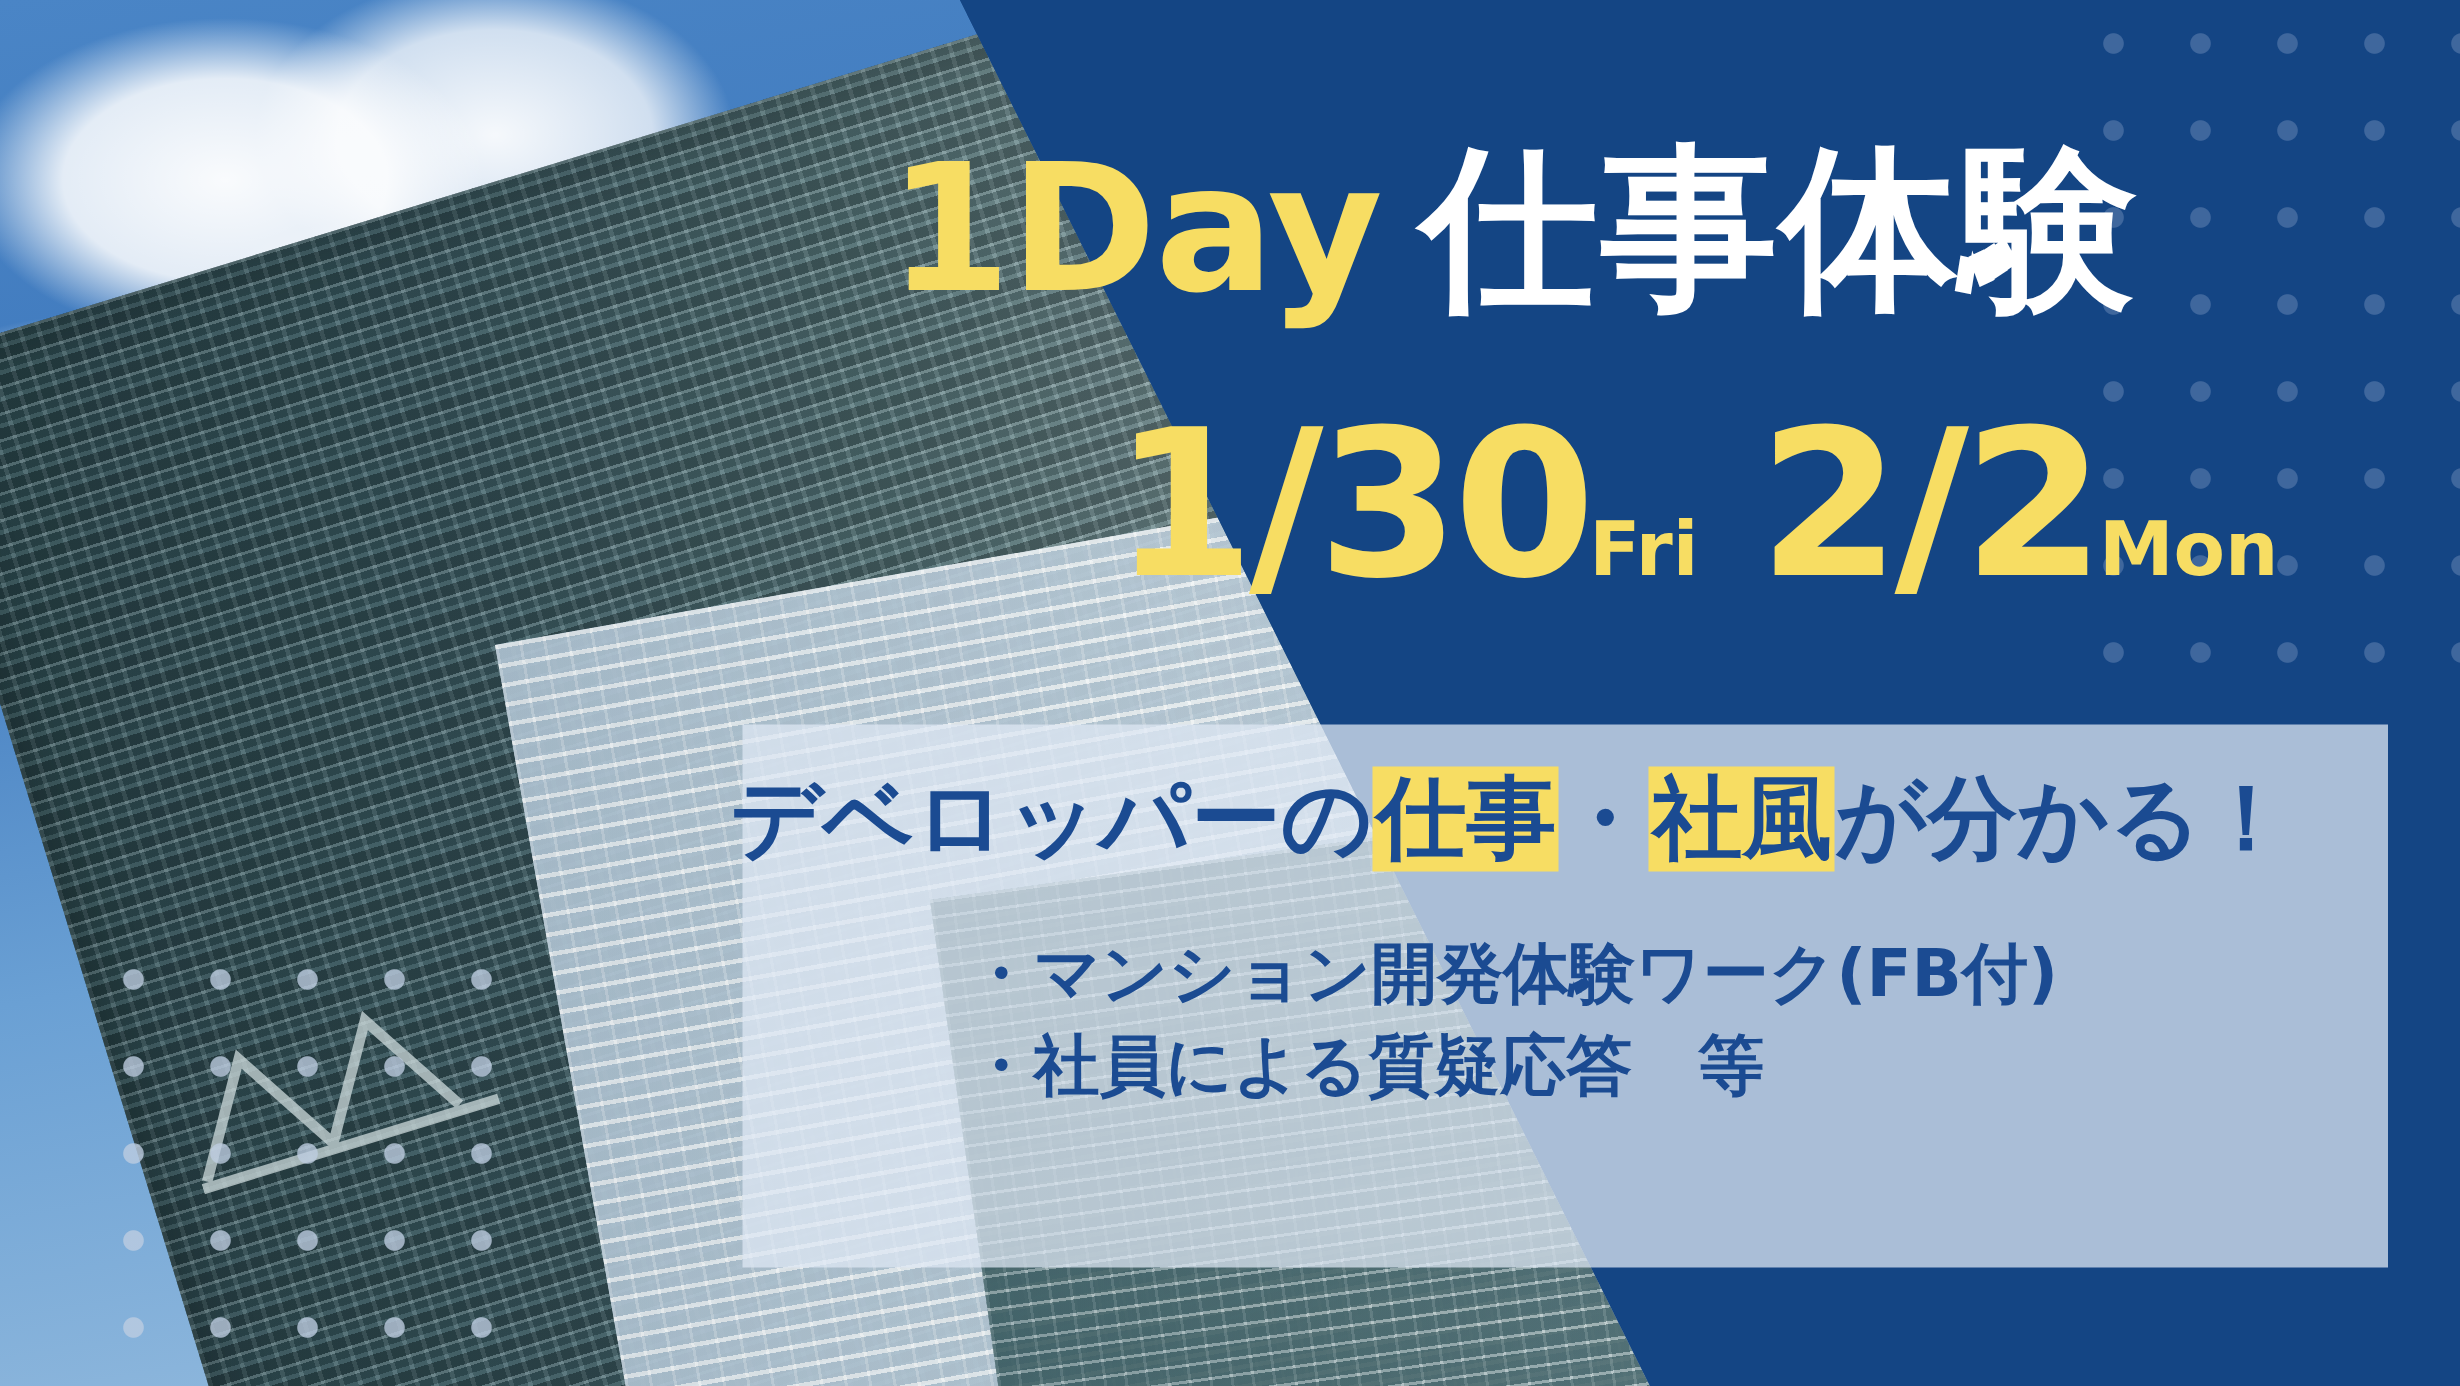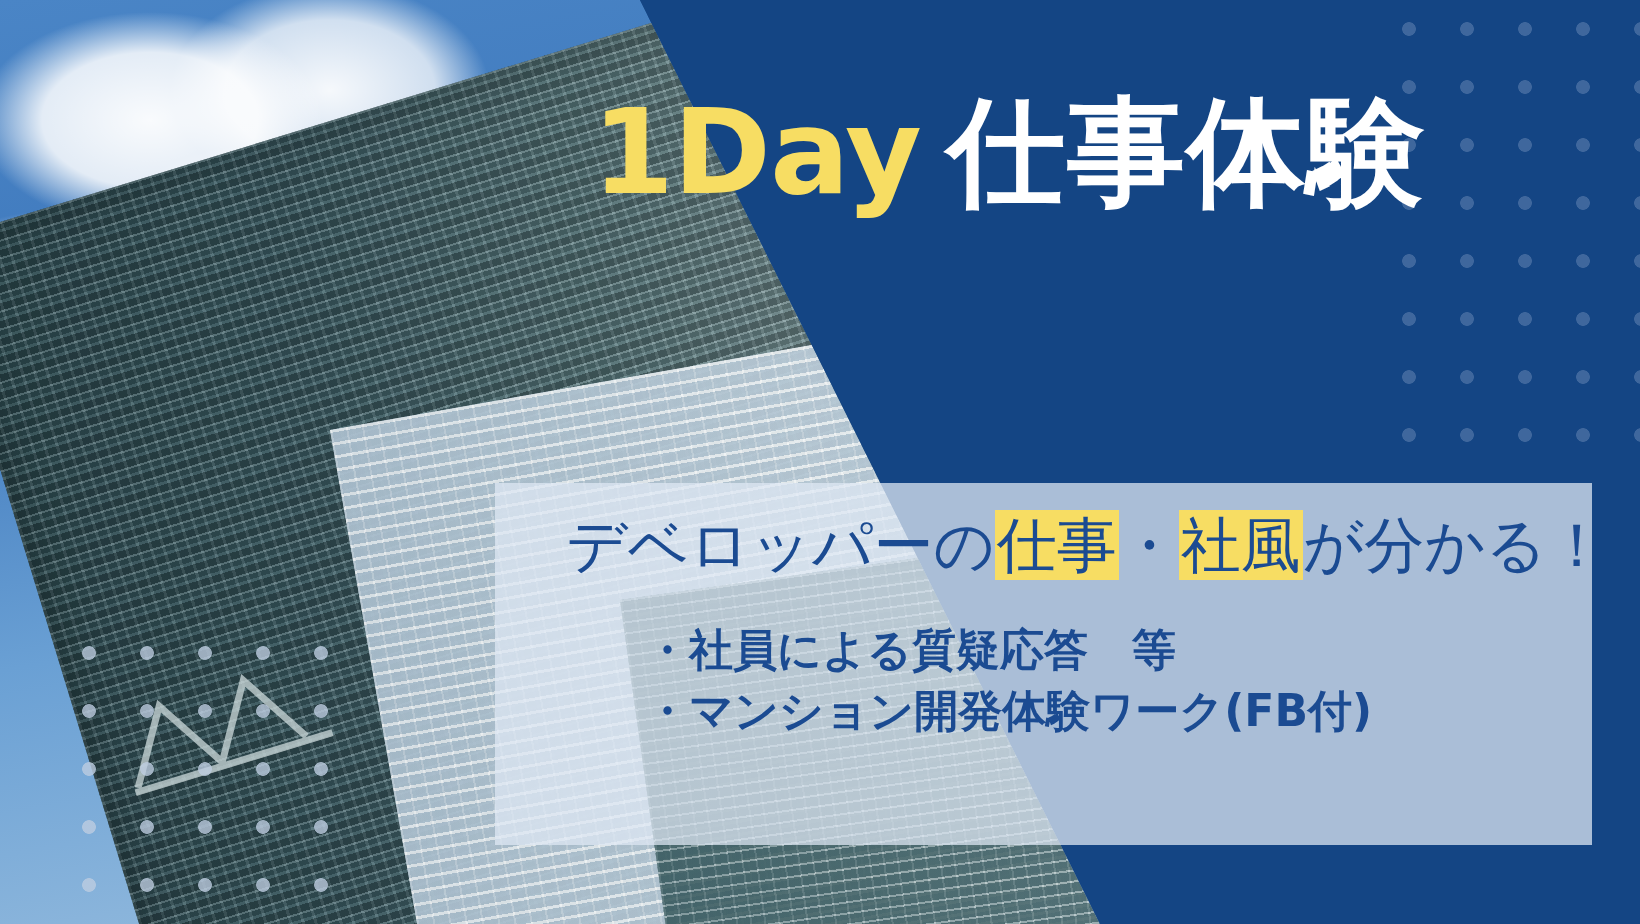--- a/index.html
+++ b/index.html
@@ -152,24 +152,23 @@
     width:1097px; height:362px;
     background:rgba(222,232,244,.74);
   }
 
   .tagline{
     position:absolute;
     left:487px; top:506px;
     width:1120px;
     white-space:nowrap;
     font-size:60px;
-    font-weight:normal;
+    font-weight:bold;
     color:#1b4b92;
     letter-spacing:0px;
-    text-align:right;
   }
   .hi{ background:#f7dd63; padding:0 2px; }
 
   .bullets{
     position:absolute;
     left:645px; top:620px;
     color:#1b4b92;
     font-weight:bold;
     font-size:44px;
     line-height:1.38;
@@ -201,25 +200,28 @@
 
   <div class="dots dots-tr"></div>
   <div class="dots dots-bl"></div>
 
   <div class="headline">
     <div class="hl-line1">
       <span class="hl-1day">1Day</span><span class="hl-jp">仕事体験</span>
     </div>
   </div>
 
+  <div class="date-row">
+    <span class="date-main">1/30</span><span class="date-sub">Fri</span><span class="date-gap"></span><span class="date-main">2/2</span><span class="date-sub">Mon</span>
+  </div>
 
   <div class="panel"></div>
 
   <div class="tagline">
     <span>デベロッパーの</span><span class="hi">仕事</span><span>・</span><span class="hi">社風</span><span>が分かる！</span>
   </div>
 
   <div class="bullets">
+    <span class="bullet-line">・マンション開発体験ワーク(FB付)</span>
     <span class="bullet-line">・社員による質疑応答　等</span>
-    <span class="bullet-line">・マンション開発体験ワーク(FB付)</span>
   </div>
 
 </div>
 
 </body></html>

